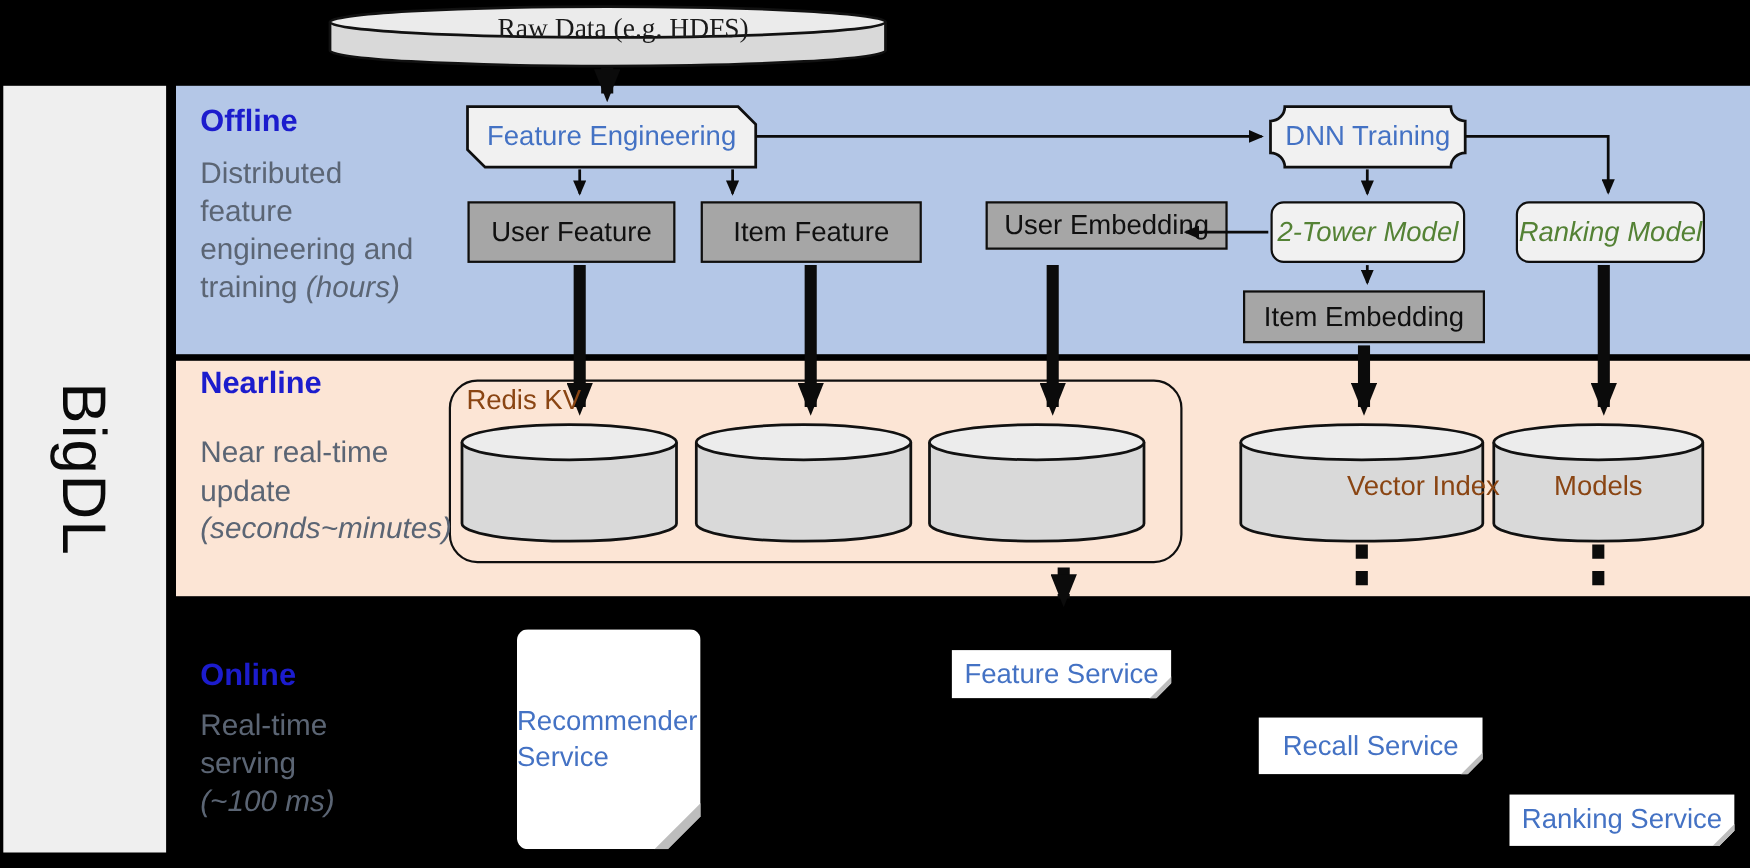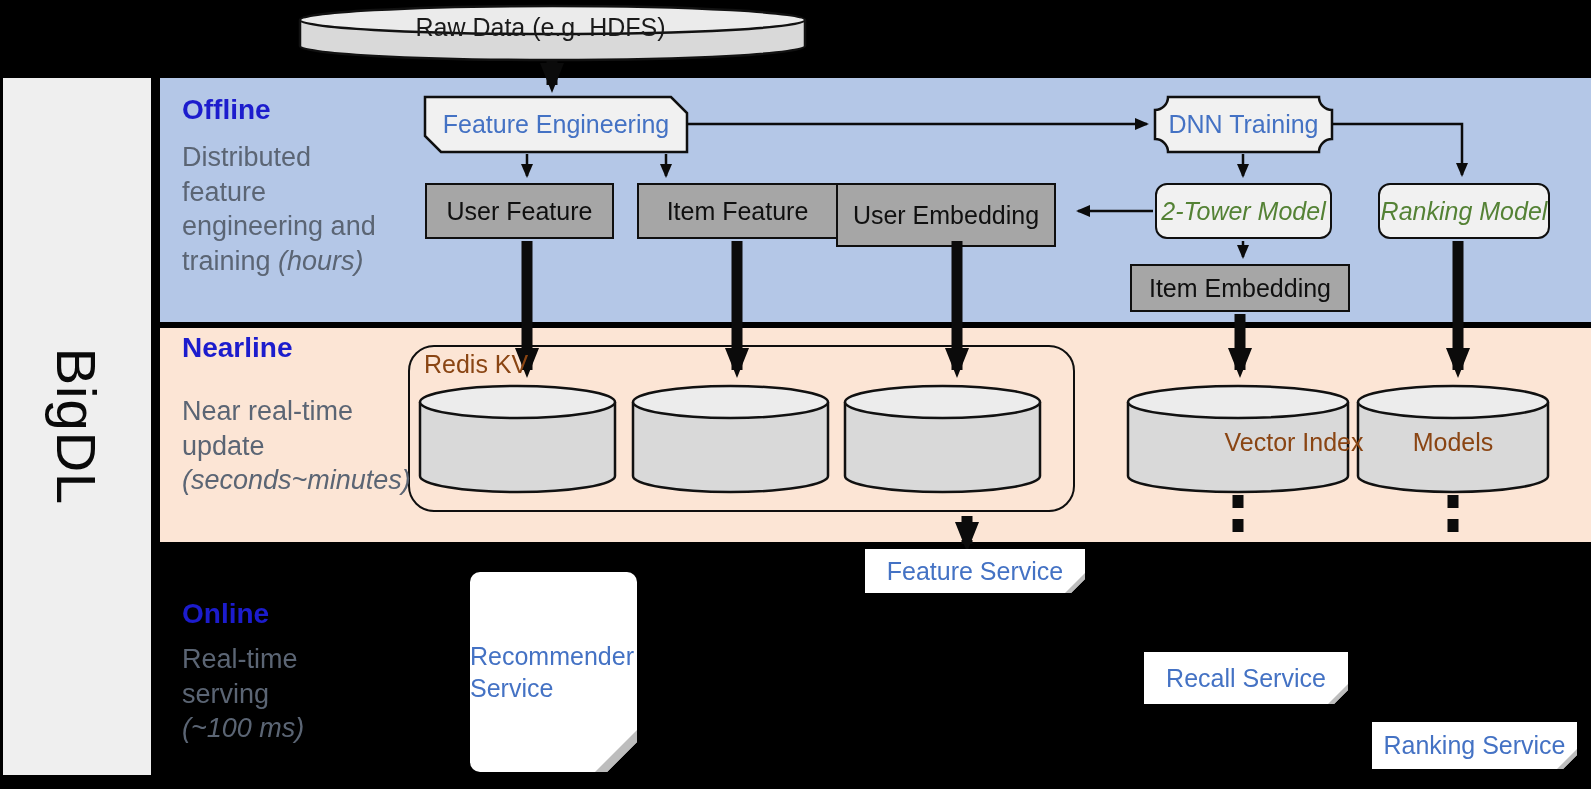--- a/index.html
+++ b/index.html
@@ -30,22 +30,22 @@
   #redis-box{position:absolute;left:408px;top:345px;width:667px;height:167px;box-sizing:border-box;
         border:2.5px solid #0f0f0f;border-radius:26px;z-index:2;}
   #redis-label{position:absolute;left:424px;top:350px;font-size:25px;color:#8a4513;z-index:4;}
 
   .service{background:#ffffff;color:#4472c4;z-index:4;
     clip-path:polygon(0 0,100% 0,100% calc(100% - 14px),calc(100% - 14px) 100%,0 100%);}
   .service .fold{position:absolute;right:-2px;bottom:-2px;width:24px;height:24px;background:#bdbdbd;
     clip-path:polygon(100% 0,0 100%,100% 100%);}
   #recommender-service{clip-path:polygon(0 0,100% 0,100% calc(100% - 30px),calc(100% - 30px) 100%,0 100%);border-radius:10px;}
   #recommender-service .fold{width:46px;height:46px;}
-  #raw-label{position:absolute;left:288px;top:6px;width:505px;height:42px;display:flex;align-items:center;
-    justify-content:center;font-size:25px;color:#1a1a1a;z-index:4;}
+  #raw-label{position:absolute;left:314px;top:6px;width:505px;height:42px;display:flex;align-items:center;
+    justify-content:center;font-size:25px;color:#1a1a1a;z-index:4;font-family:Liberation Serif, serif;}
 </style>
 </head>
 <body>
 
 <div id="stage">
 
   <div class="band" id="band-offline"></div>
   <div class="band" id="band-nearline"></div>
   <div class="band" id="sidebar">
     <span>BigDL</span>
@@ -136,34 +136,34 @@
 
   <div class="sec-title" style="left:182px;top:598px;">Online</div>
   <div class="sec-sub" style="left:182px;top:642px;"><span>Real-time
 serving
 </span><span class="note">(~100 ms)</span></div>
 
   <div class="node shapelabel" style="left:425px;top:97px;width:262px;height:55px;">Feature Engineering</div>
   <div class="node shapelabel" style="left:1155px;top:97px;width:177px;height:55px;">DNN Training</div>
   <div class="node dark" style="left:425px;top:183px;width:189px;height:56px;">User Feature</div>
   <div class="node dark" style="left:637px;top:183px;width:201px;height:56px;">Item Feature</div>
-  <div class="node dark" style="left:836px;top:183px;width:220px;height:64px;">User Embedding</div>
+  <div class="node dark" style="left:896px;top:183px;width:220px;height:44px;">User Embedding</div>
   <div class="node lightround" style="left:1155px;top:183px;width:177px;height:56px;">2-Tower Model</div>
   <div class="node lightround" style="left:1378px;top:183px;width:172px;height:56px;">Ranking Model</div>
   <div class="node dark" style="left:1130px;top:264px;width:220px;height:48px;">Item Embedding</div>
 
   <div id="redis-label">Redis KV</div>
   <div class="cyl-label" style="left:1184px;top:424px;width:220px;height:36px;">Vector Index</div>
   <div class="cyl-label" style="left:1358px;top:424px;width:190px;height:36px;">Models</div>
 
   <div class="node service" id="recommender-service" style="left:470px;top:572px;width:167px;height:200px;line-height:1.3;">
     <span>Recommender Service</span>
     <i class="fold"></i>
   </div>
-  <div class="node service" style="left:865px;top:549px;width:220px;height:44px;">
+  <div class="node service" style="left:865px;top:591px;width:200px;height:44px;">
     <span>Feature Service</span>
     <i class="fold"></i>
   </div>
   <div class="node service" style="left:1144px;top:652px;width:204px;height:52px;">
     <span>Recall Service</span>
     <i class="fold"></i>
   </div>
   <div class="node service" style="left:1372px;top:722px;width:205px;height:47px;">
     <span>Ranking Service</span>
     <i class="fold"></i>

